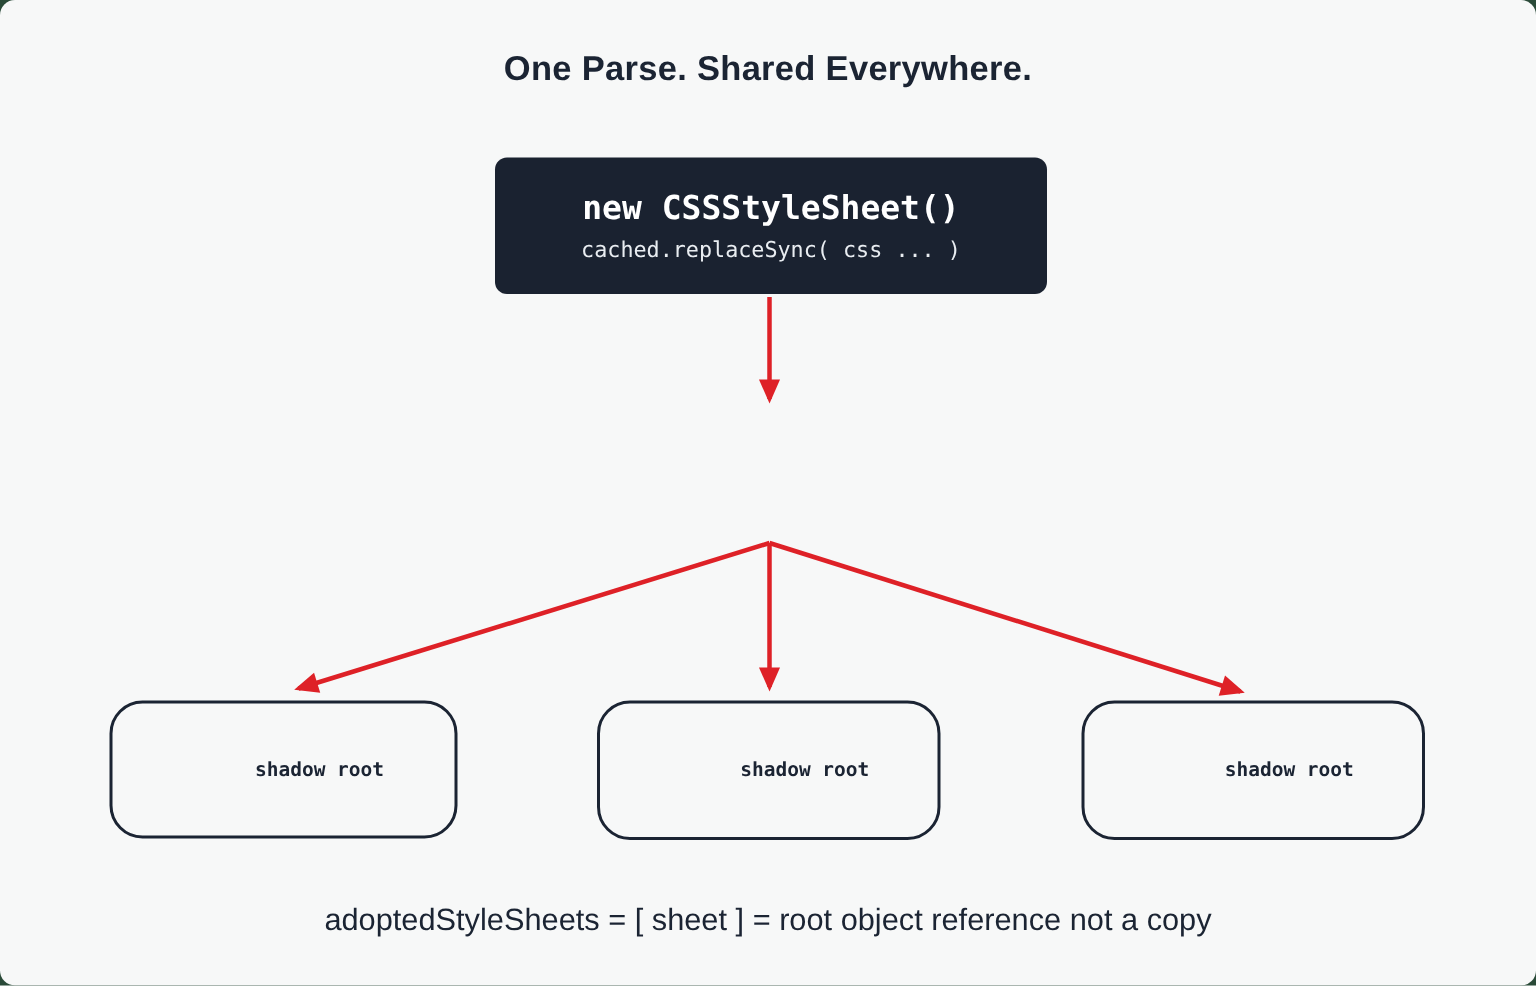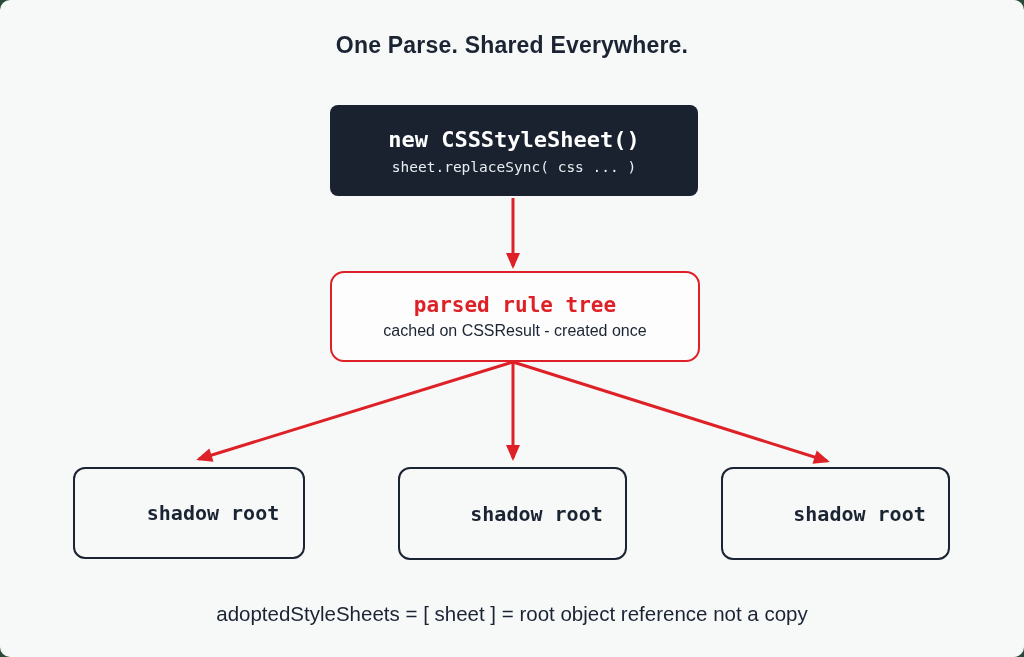--- a/index.html
+++ b/index.html
@@ -71,25 +71,25 @@
     font-weight:bold;
     font-size:21px;
     color:var(--red);
   }
   .parsed-box .note{
     font-size:16px;
     color:var(--ink);
   }
   .shadow-box{
     border:2.5px solid var(--ink);
-    border-radius:12px;
+    border-radius:22px;
     background:transparent;
     font-family:"DejaVu Sans Mono",monospace;
     font-weight:bold;
-    font-size:20px;
+    font-size:13px;
     color:var(--ink);
     padding-left:48px;
   }
   .shadow-box.pos-0{left:73px;top:467px;width:232px;height:92px;}
   .shadow-box.pos-1{left:398px;top:467px;width:229px;height:93px;}
   .shadow-box.pos-2{left:721px;top:467px;width:229px;height:93px;}
   .caption{
     position:absolute;
     top:602px;left:0;width:100%;
     text-align:center;
@@ -118,27 +118,23 @@
       </marker>
     </defs>
     <line x1="513" y1="198" x2="513" y2="266" marker-end="url(#ah)"></line>
     <line x1="513" y1="362" x2="199" y2="459" marker-end="url(#ah)"></line>
     <line x1="513" y1="362" x2="513" y2="458" marker-end="url(#ah)"></line>
     <line x1="513" y1="362" x2="827" y2="461" marker-end="url(#ah)"></line>
   </svg>
 
   <div class="node source-box">
     <div class="code-main">new CSSStyleSheet()</div>
-    <div class="code-sub">sheet.replaceSync( css ... )</div>
+    <div class="code-sub">cached.replaceSync( css ... )</div>
   </div>
 
-  <div class="node parsed-box">
-    <div class="code-main">parsed rule tree</div>
-    <div class="note">cached on CSSResult - created once</div>
-  </div>
 
   <div class="node shadow-box pos-0">shadow root</div>
 
   <div class="node shadow-box pos-1">shadow root</div>
 
   <div class="node shadow-box pos-2">shadow root</div>
 
   <div class="caption">adoptedStyleSheets = [ sheet ] = root object reference not a copy</div>
 
 </div>

